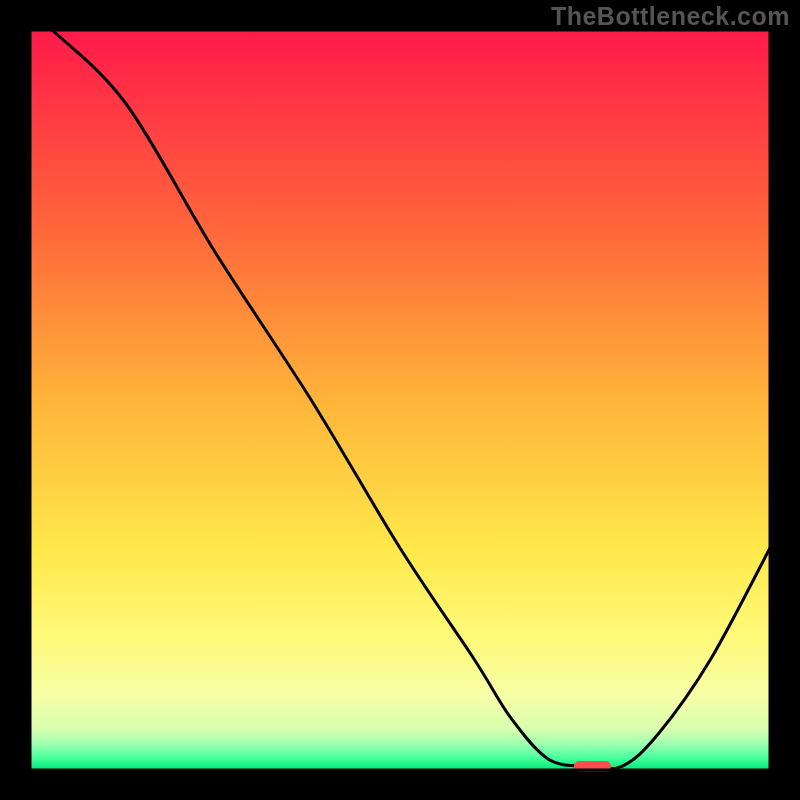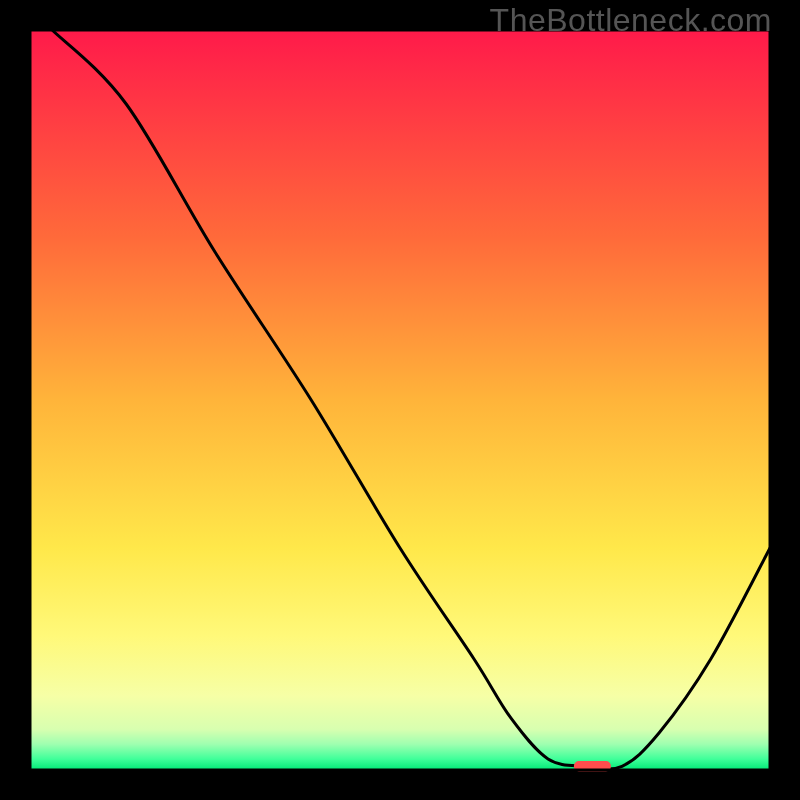--- a/index.html
+++ b/index.html
@@ -13,24 +13,24 @@
   .frame {
     position: absolute;
     top: 0;
     left: 0;
     width: 800px;
     height: 800px;
   }
   .watermark {
     position: absolute;
     top: 2px;
-    right: 28px;
+    right: 10px;
     font-family: Arial, Helvetica, sans-serif;
-    font-size: 32px;
-    font-weight: 400;
+    font-size: 25px;
+    font-weight: 700;
     color: #555;
     letter-spacing: 0.5px;
     user-select: none;
   }
 </style>
 </head>
 <body>
 
 <svg class="frame" viewBox="0 0 800 800" preserveAspectRatio="none">
   <defs>

